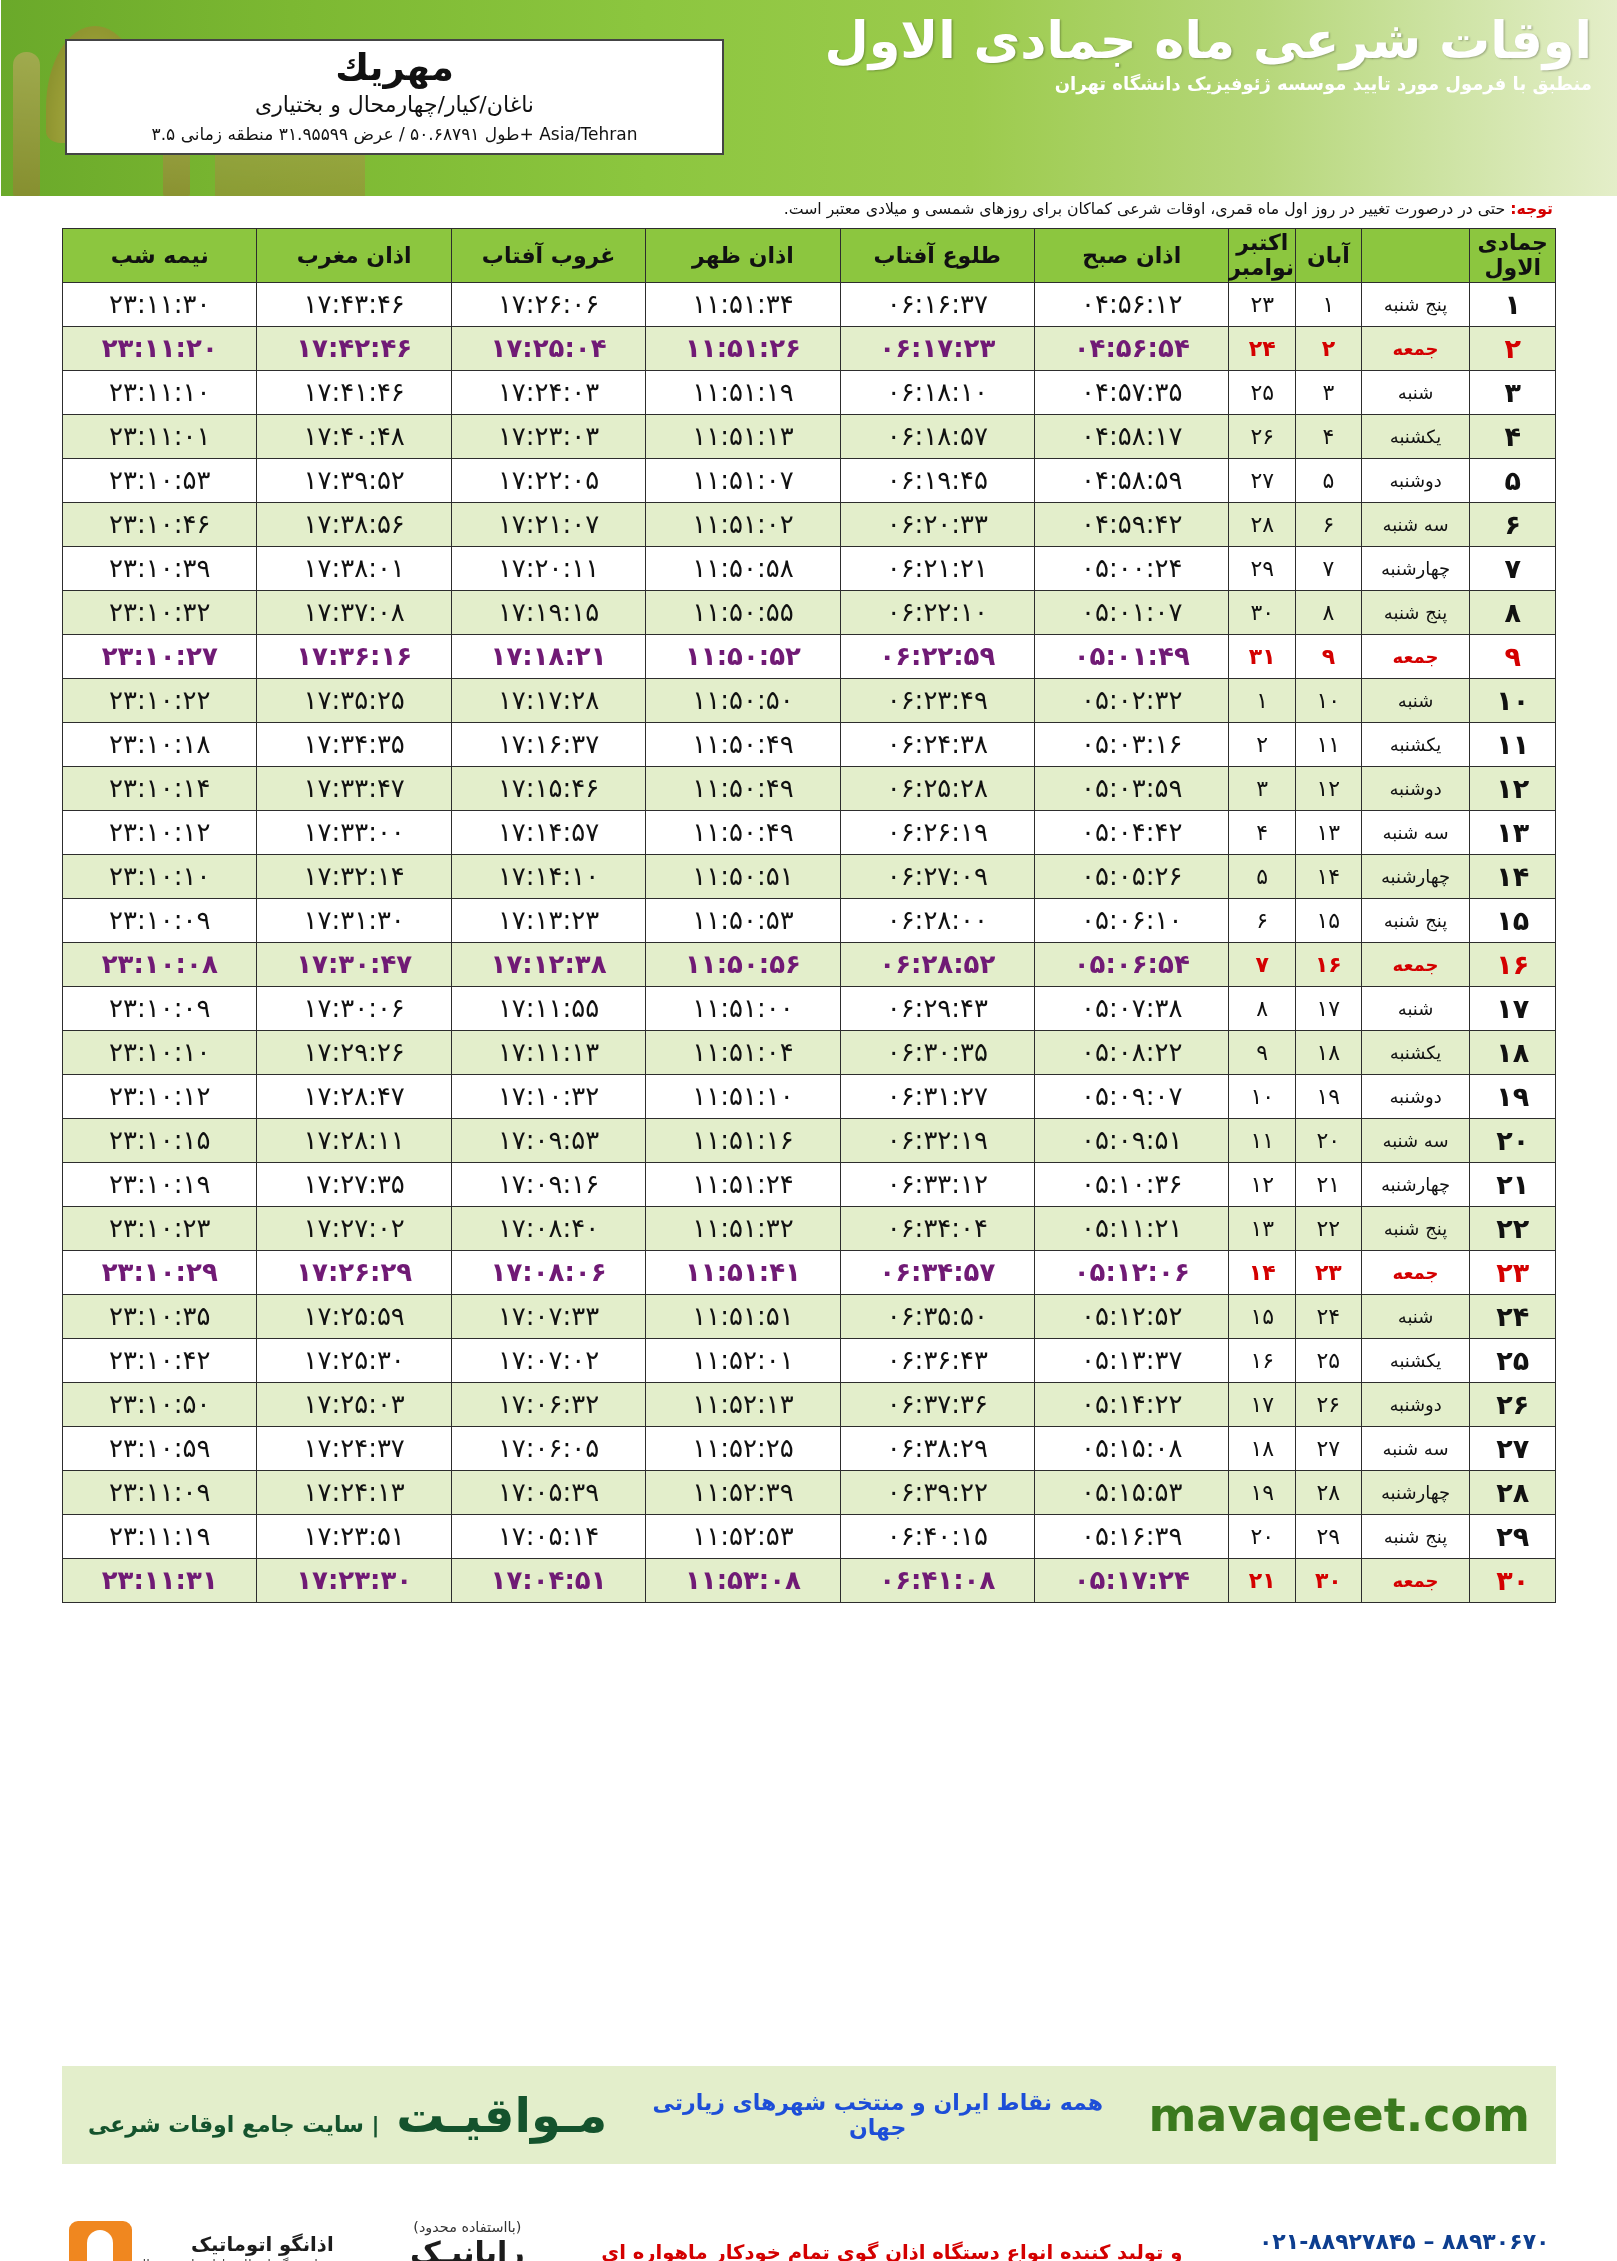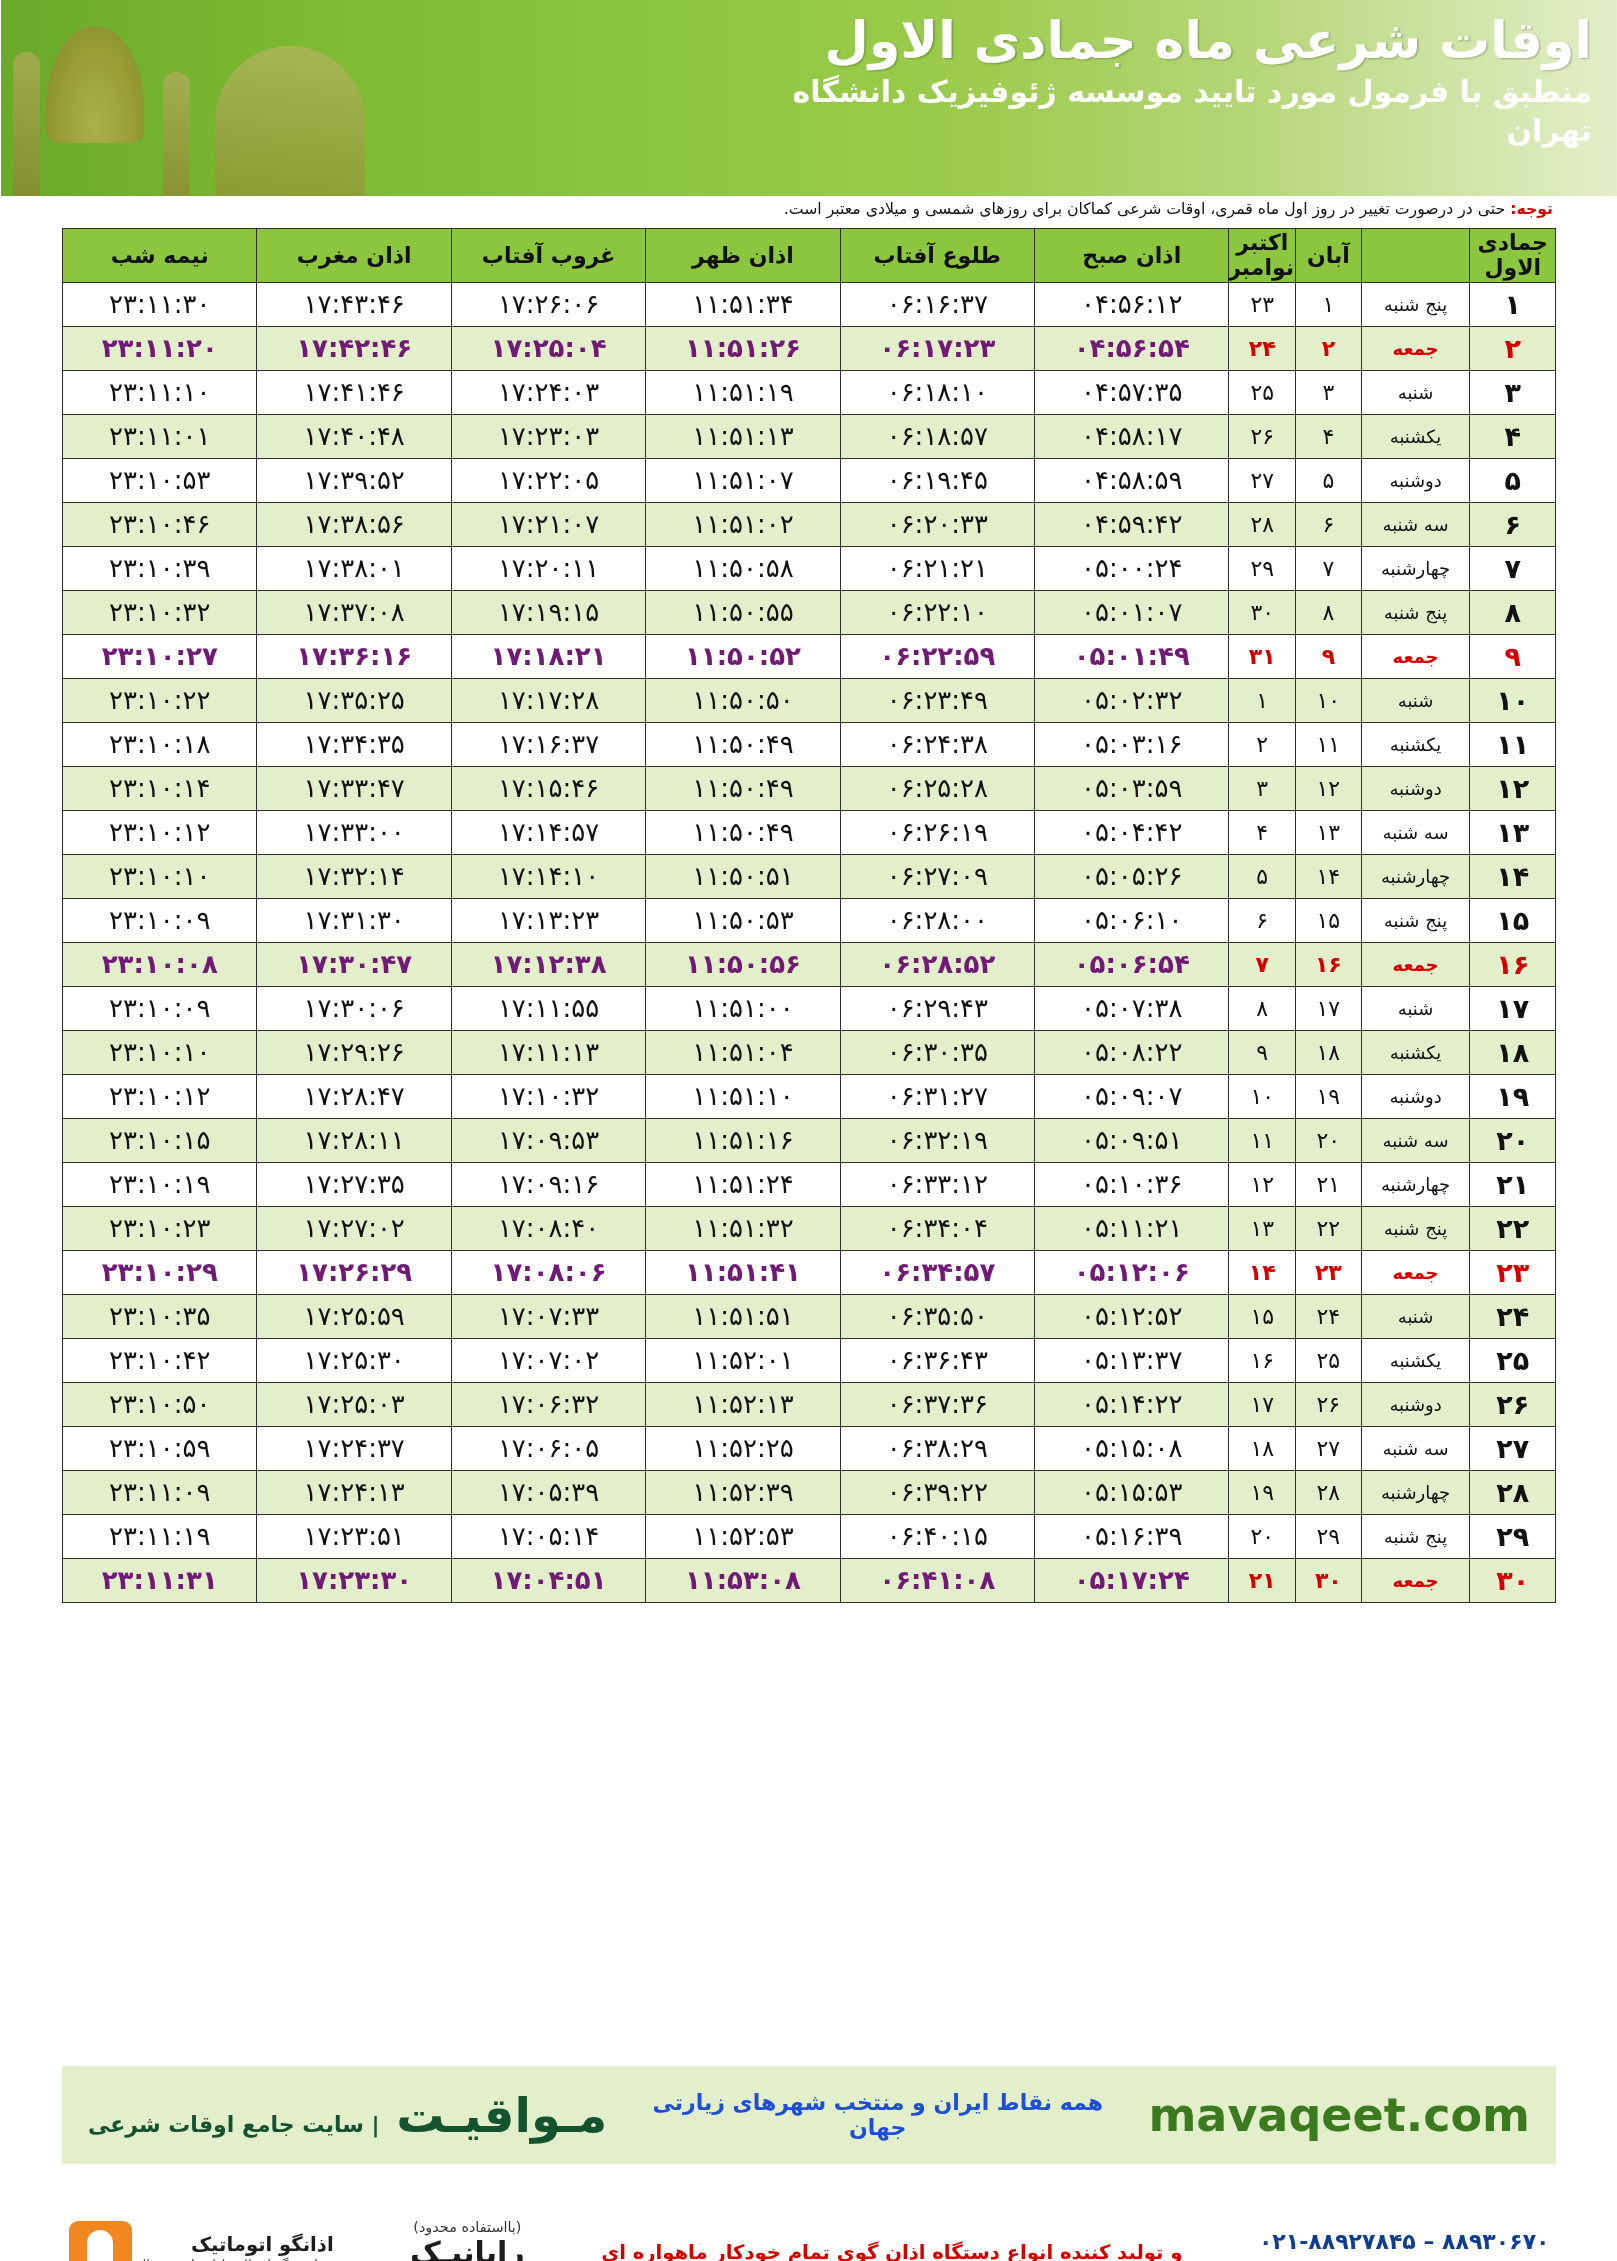--- a/index.html
+++ b/index.html
@@ -71,21 +71,21 @@
     z-index: 4;
   }
   .title-main {
     font-size: 51px;
     font-weight: bold;
     line-height: 1.15;
     text-shadow: 1.3px 1.3px 2px rgba(0,0,0,.25);
     margin: 5.2px 0 1.3px 0;
   }
   .title-sub {
-    font-size: 30px;
+    font-size: 18px;
     font-weight: bold;
     line-height: 1.3;
     margin-bottom: 8px;
   }
   .title-dates {
     font-size: 22px;
     font-weight: bold;
   }
 
   
@@ -260,20 +260,25 @@
     <div class="minaret2"></div>
     <div class="arch"></div>
     <div class="dome"></div>
   </div>
 
   <div class="title-block">
     <div class="title-main">اوقات شرعی ماه جمادی الاول</div>
     <div class="title-sub">منطبق با فرمول مورد تایید موسسه ژئوفیزیک دانشگاه تهران</div>
   </div>
 
+  <div class="loc-box">
+    <div class="loc-city">مهریك</div>
+    <div class="loc-region">ناغان/کیار/چهارمحال و بختیاری</div>
+    <div class="loc-coords">طول ۵۰.۶۸۷۹۱ / عرض ۳۱.۹۵۵۹۹ منطقه زمانی ۳.۵+ Asia/Tehran</div>
+  </div>
 
   <div class="note-line">
     <b>توجه:</b><span> حتی در درصورت تغییر در روز اول ماه قمری، اوقات شرعی کماکان برای روزهای شمسی و میلادی معتبر است.</span>
   </div>
 </div>
 
 <div class="table-wrap">
   <table class="sched">
     <colgroup>
       <col class="c-idx">

